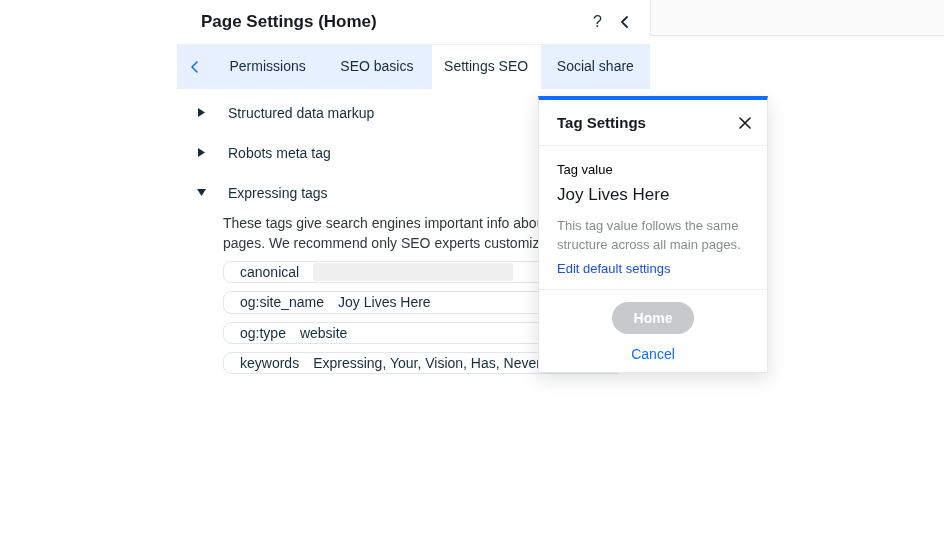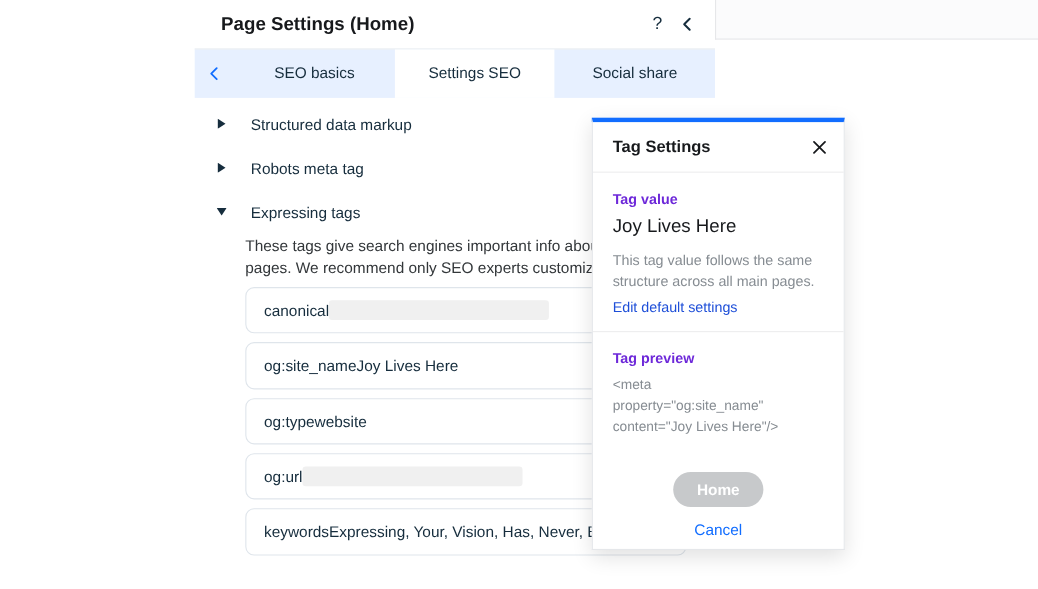--- a/index.html
+++ b/index.html
@@ -90,23 +90,24 @@
     .section-body {
       padding: 0 26px 16px 46px;
       font-size: 14px;
       color: #33373a;
       line-height: 1.45;
     }
     .tag-row {
       border: 1px solid #dfe5eb;
       border-radius: 8px;
       margin: 8px 0 0 0;
-      padding: 10px 16px;
-      display: flex;
-      align-items: center;
+      padding: 0 16px;
+      display: flex;
+      align-items: center;
+      gap: 14px;
       font-size: 14px;
     }
     .tag-key {
       color: #162d3d;
     }
     .tag-val {
       color: #162d3d;
     }
     .tag-val.redacted {
       display: inline-block;
@@ -116,21 +117,21 @@
       border-radius: 3px;
     }
     .tags-list {
       margin-top: 8px;
     }
 
     
     .side-panel {
       position: absolute;
       left: 538px;
-      top: 107px;
+      top: 96px;
       width: 230px;
       background: #fff;
       border: 1px solid #e5e7ea;
       border-top: 4px solid #116dff;
       box-shadow: 0 6px 18px rgba(0,0,0,0.12);
     }
     .sp-header {
       display: flex;
       align-items: center;
       justify-content: space-between;
@@ -145,23 +146,22 @@
     .sp-close {
       cursor: pointer;
       display: inline-flex;
     }
     .sp-body {
       padding: 16px 18px 12px 18px;
       border-bottom: 1px solid #ededee;
     }
     .sp-label {
       font-size: 13px;
-      color: #6d28d9;
+      color: #000000;
       margin-bottom: 8px;
-      font-weight: bold;
     }
     .sp-value {
       font-size: 17px;
       color: #17191c;
       margin-bottom: 12px;
     }
     .sp-note {
       font-size: 13px;
       color: #868c92;
       line-height: 1.45;
@@ -235,20 +235,21 @@
       </span>
     </div>
   </div>
 
   <div class="tabs">
     <div class="tabs-left">
       <svg width="8" height="12" viewBox="0 0 8 12">
           <path d="M6 1 L1 6 L6 11" stroke="#116dff" stroke-width="1.6" fill="none" stroke-linecap="round" stroke-linejoin="round"></path>
         </svg>
     </div>
+    <div class="tab">Permissions</div>
     <div class="tab">SEO basics</div>
     <div class="tab active">Settings SEO</div>
     <div class="tab">Social share</div>
   </div>
 
   <div class="sections">
 
     <div class="section">
       <span class="tri">
         <svg width="9" height="9" viewBox="0 0 9 9">
@@ -286,24 +287,20 @@
         </div>
         <div class="tag-row">
           <span class="tag-key">og:site_name</span>
           <span class="tag-val">Joy Lives Here</span>
         </div>
         <div class="tag-row">
           <span class="tag-key">og:type</span>
           <span class="tag-val">website</span>
         </div>
         <div class="tag-row">
-          <span class="tag-key">og:url</span>
-          <span class="tag-val redacted"></span>
-        </div>
-        <div class="tag-row">
           <span class="tag-key">keywords</span>
           <span class="tag-val">Expressing, Your, Vision, Has, Never, B</span>
         </div>
       </div>
     </div>
 
   </div>
 </div>
 
 <div class="side-panel">
@@ -314,23 +311,17 @@
           <path d="M1 1 L11 11 M11 1 L1 11" stroke="#17191c" stroke-width="1.6" stroke-linecap="round"></path>
         </svg>
     </span>
   </div>
   <div class="sp-body">
     <div class="sp-label">Tag value</div>
     <div class="sp-value">Joy Lives Here</div>
     <div class="sp-note">This tag value follows the same structure across all main pages.</div>
     <span class="sp-link">Edit default settings</span>
   </div>
-  <div class="sp-preview">
-    <div class="sp-label">Tag preview</div>
-    <div class="sp-preview-code">&lt;meta
-property="og:site_name"
-content="Joy Lives Here"/&gt;</div>
-  </div>
   <div class="sp-footer">
     <button class="apply-btn">Home</button>
     <button class="cancel-btn">Cancel</button>
   </div>
 </div>
 
 </body></html>

